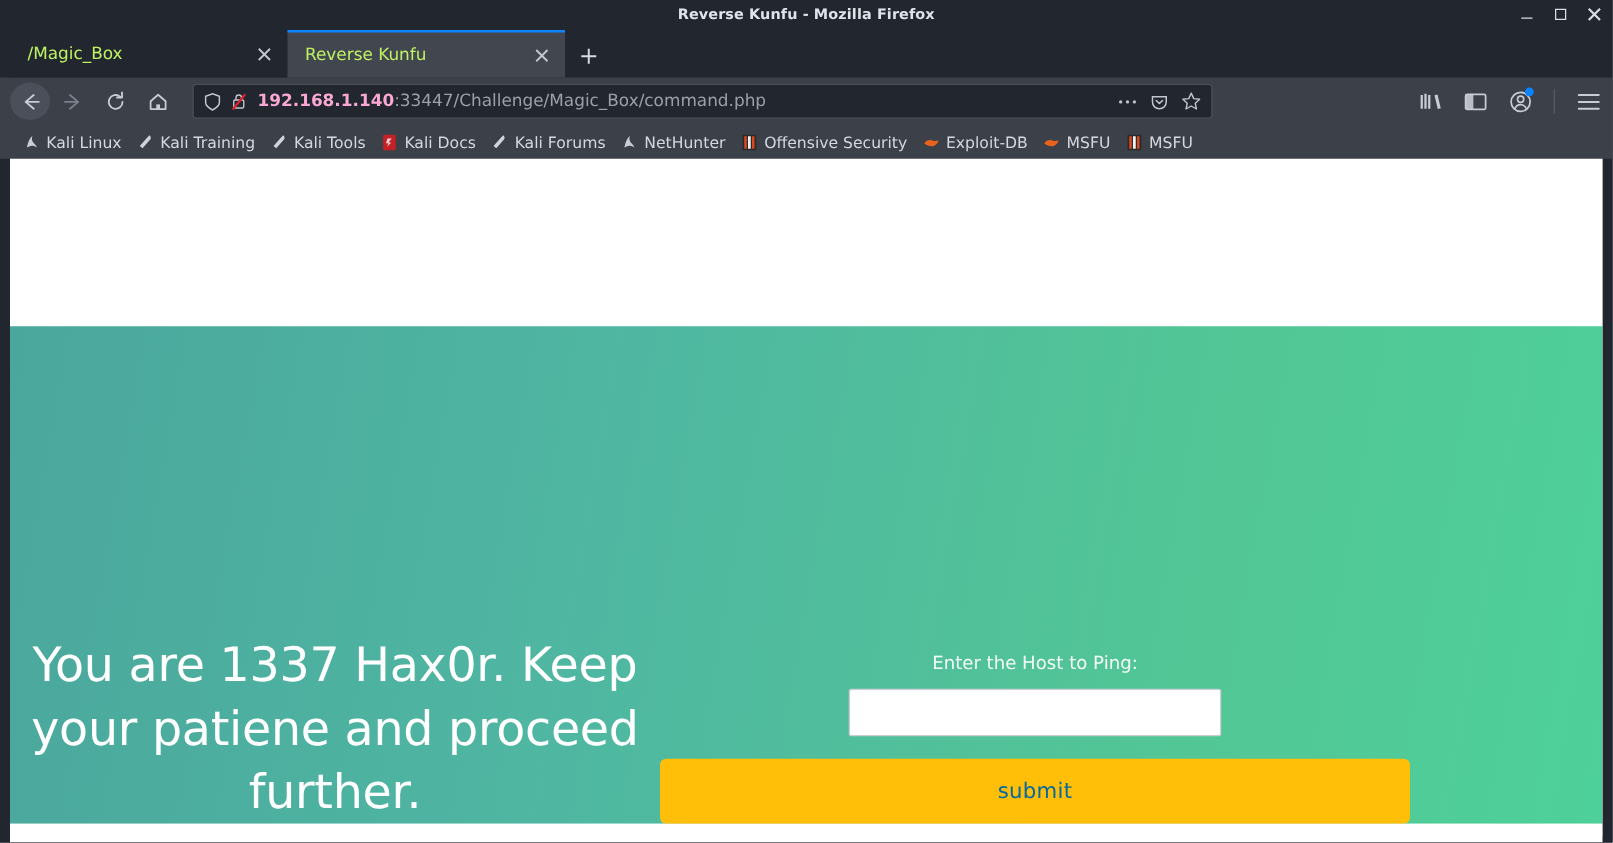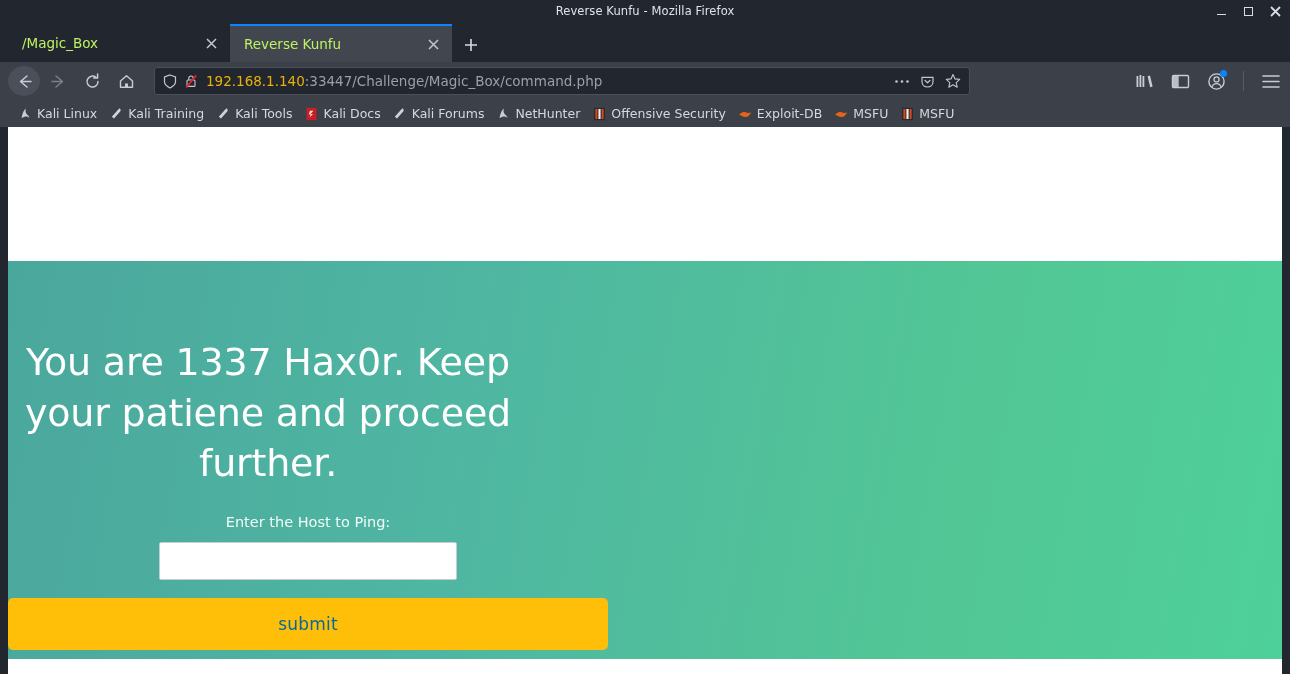--- a/index.html
+++ b/index.html
@@ -29,21 +29,21 @@
     position: relative;
     display: flex;
     align-items: center;
     justify-content: center;
     flex: 0 0 22px;
   }
   #window-title {
     color: #dfe3ea;
     font-size: 11.5px;
     font-family: "DejaVu Sans", sans-serif;
-    font-weight: normal;
+    font-weight: bold;
     letter-spacing: 0.1px;
   }
   #window-controls {
     position: absolute;
     right: 8px;
     top: 0;
     height: 22px;
     display: flex;
     align-items: center;
     gap: 14px;
@@ -159,21 +159,21 @@
   .url-icon { color: #c2c7cf; display: flex; align-items: center; }
   #url-text {
     flex: 1;
     font-size: 13.5px;
     color: #9aa0a9;
     white-space: nowrap;
     overflow: hidden;
     font-family: "DejaVu Sans", sans-serif;
     padding-left: 2px;
   }
-  #url-text .host { color: #eab308; font-weight: normal; }
+  #url-text .host { color: #f9a8d4; font-weight: bold; }
   #urlbar-icons-right { display: flex; align-items: center; gap: 10px; padding-right: 2px; }
 
   #toolbar-right {
     display: flex;
     align-items: center;
     gap: 14px;
     padding-left: 6px;
     margin-left: auto;
   }
   .tb-icon {
@@ -239,22 +239,22 @@
   }
   #page-white-top {
     height: 134px;
     background: #ffffff;
     flex: 0 0 134px;
   }
   #hero {
     flex: 1;
     background: linear-gradient(100deg, #4aa79c 0%, #4fb6a2 35%, #52c795 75%, #4ed09a 100%);
     display: flex;
-    flex-direction: column;
-    align-items: flex-start;
+    flex-direction: row;
+    align-items: flex-end;
     padding-top: 76px;
     max-height: 398px;
   }
   #hero-heading {
     color: #ffffff;
     font-size: 38px;
     font-weight: normal;
     line-height: 1.33;
     text-align: center;
     width: 520px;

